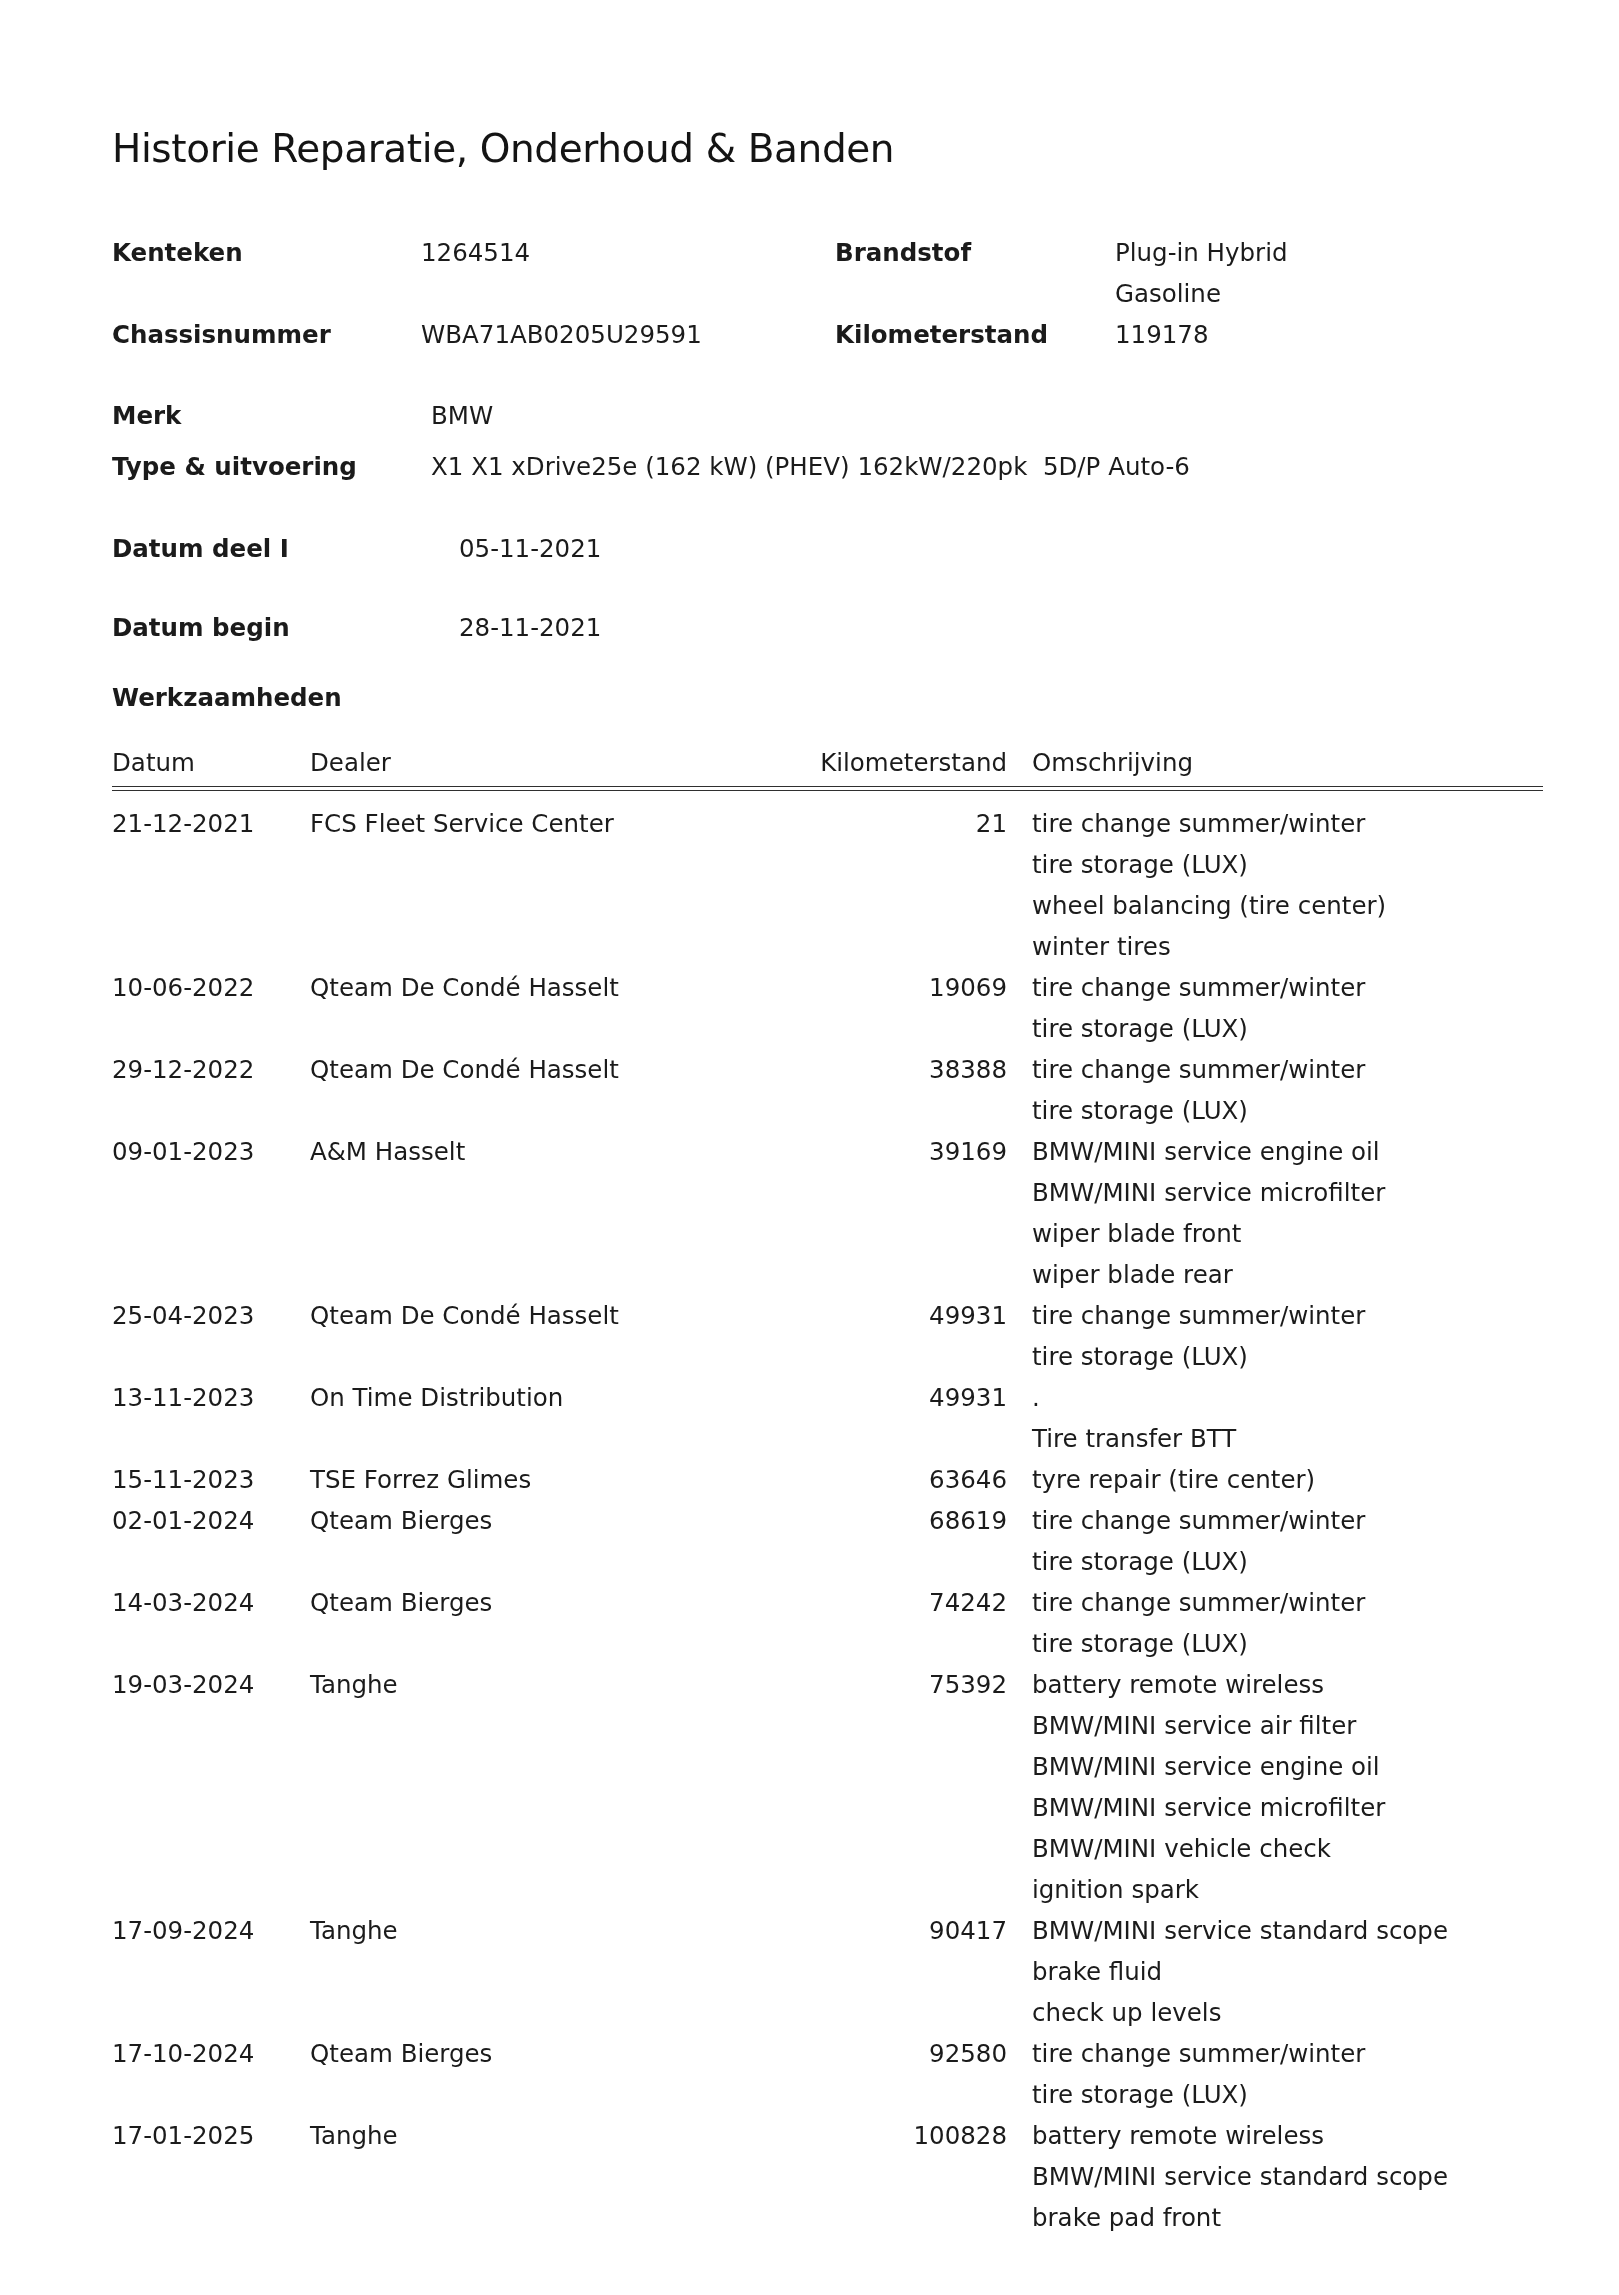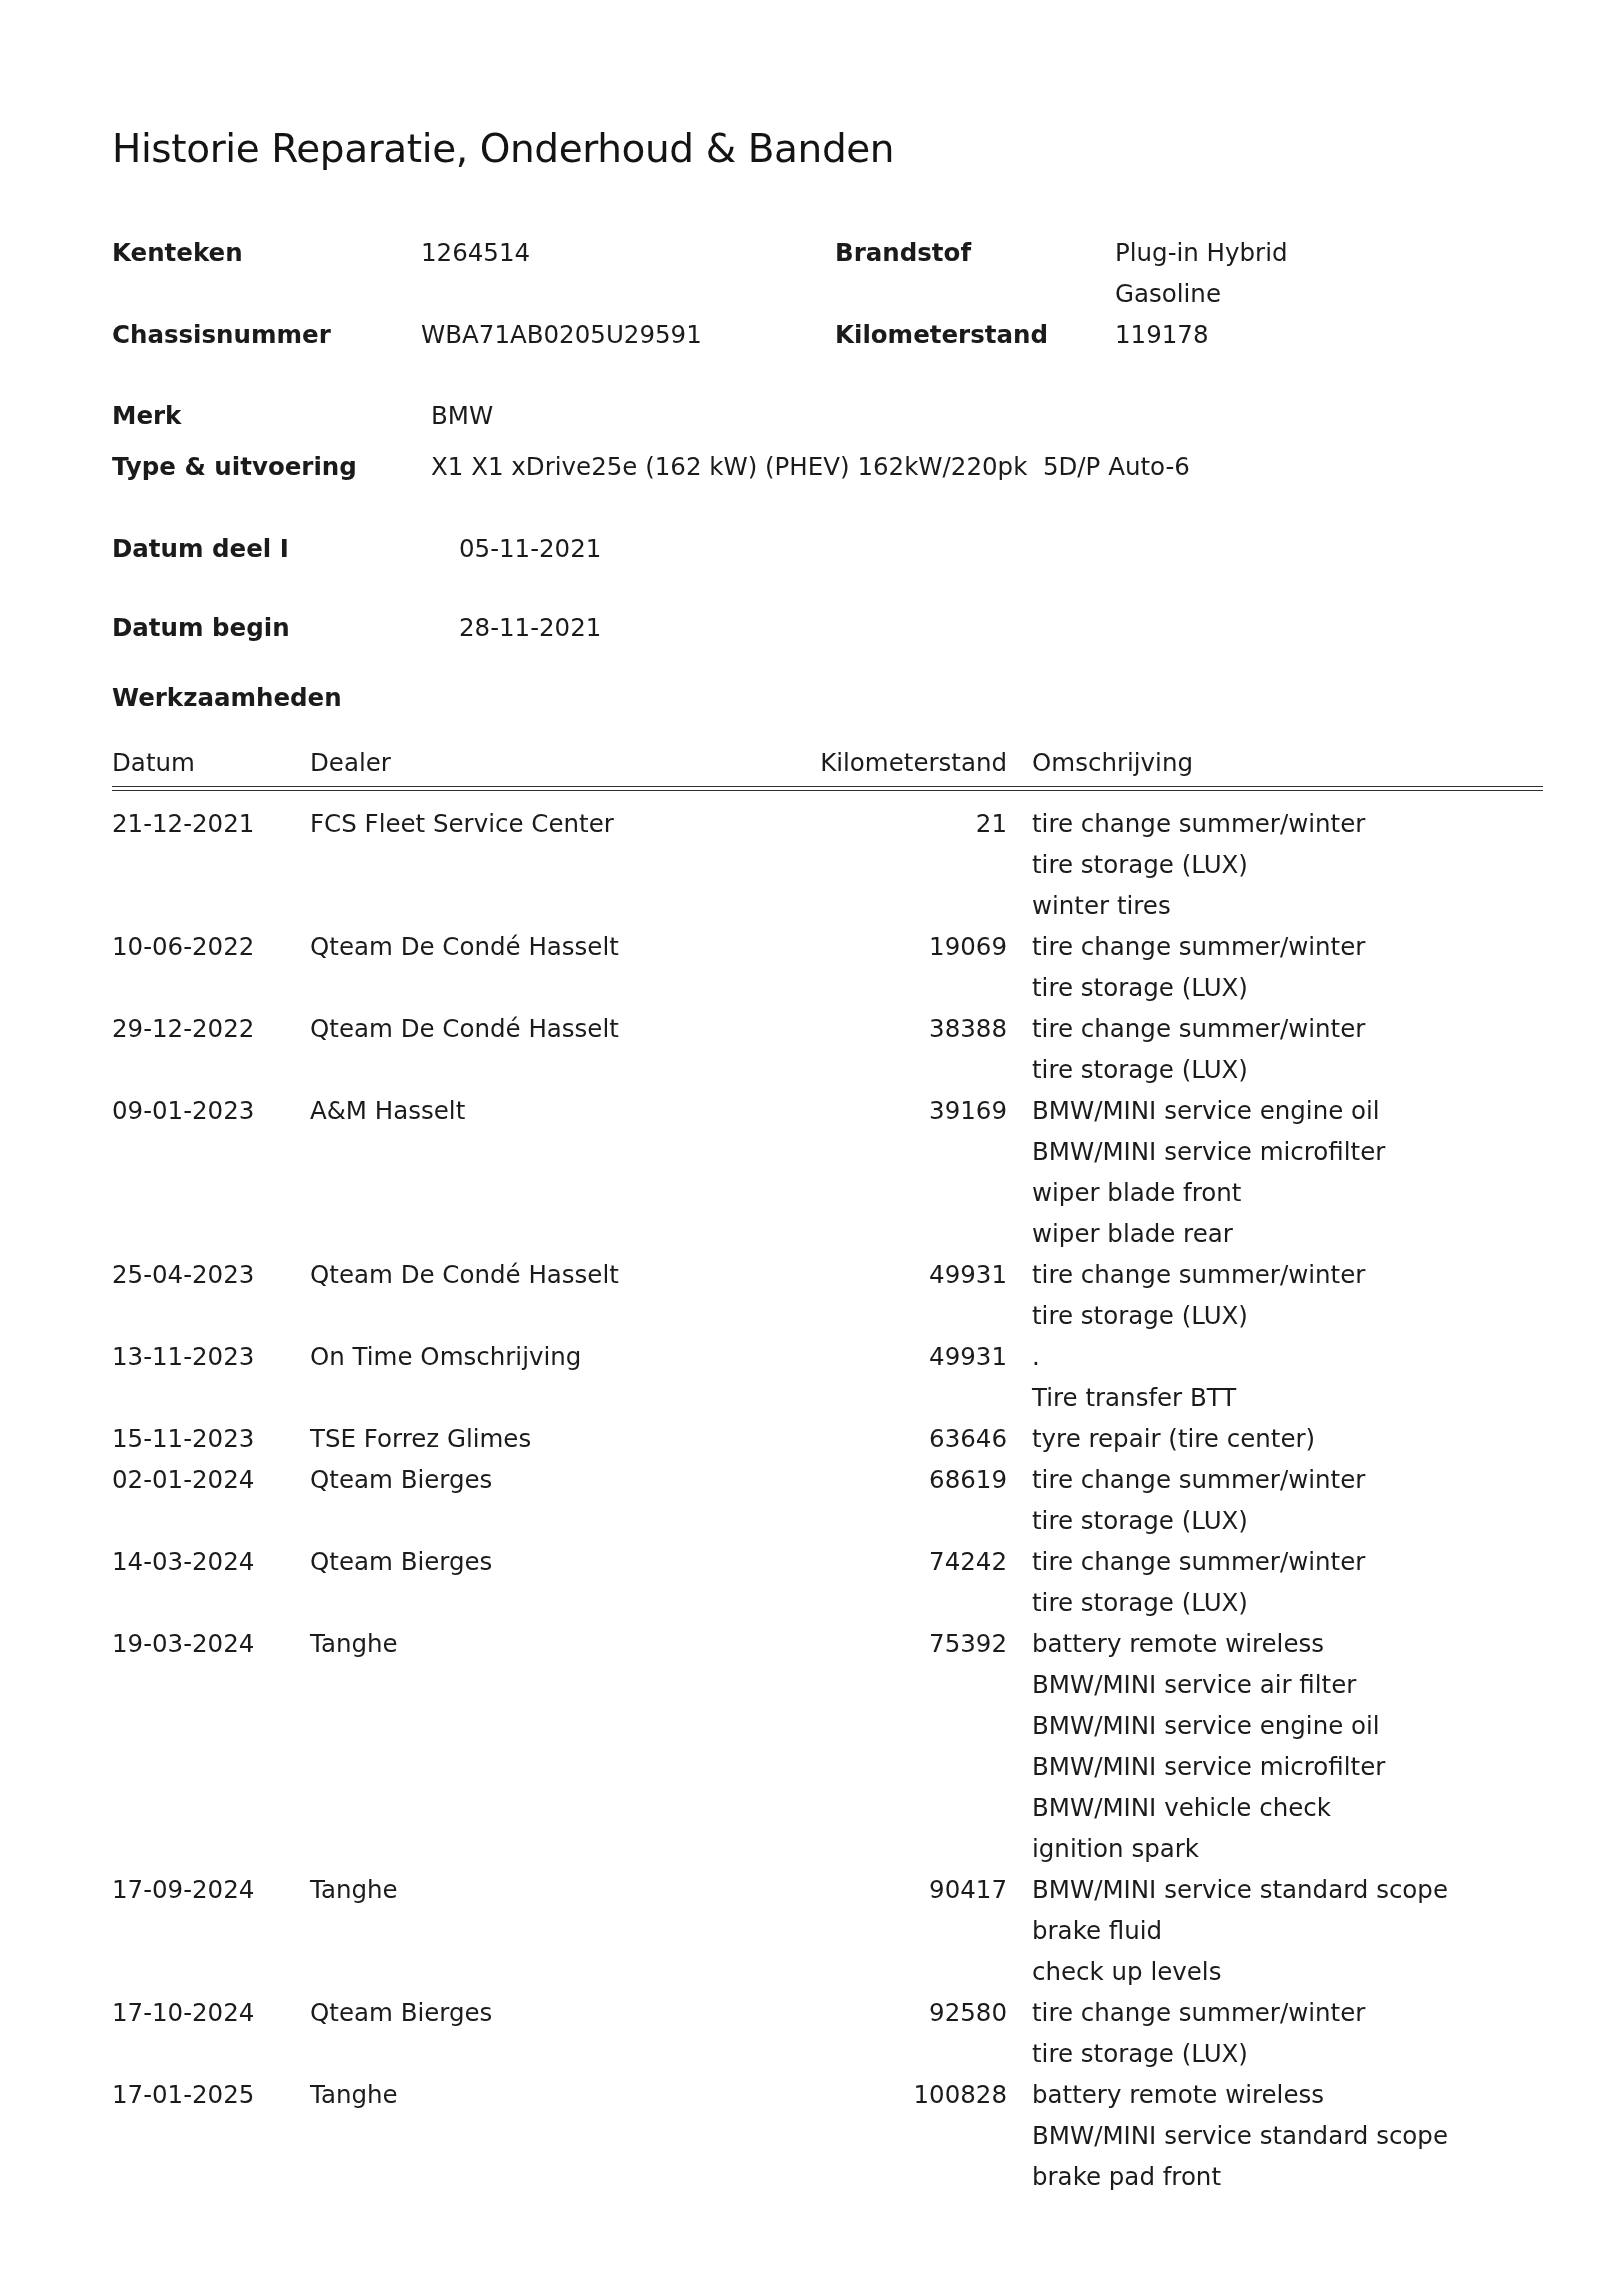--- a/index.html
+++ b/index.html
@@ -117,20 +117,21 @@
   <div class="header-rule"></div>
 
   <div class="entries">
     <div class="work-grid-cols entry">
       <div>21-12-2021</div>
       <div>FCS Fleet Service Center</div>
       <div class="col-km">21</div>
       <div class="col-desc">
           <div class="desc-line">tire change summer/winter</div>
           <div class="desc-line">tire storage (LUX)</div>
+          <div class="desc-line">wheel balancing (tire center)</div>
           <div class="desc-line">winter tires</div>
         </div>
     </div>
 
     <div class="work-grid-cols entry">
       <div>10-06-2022</div>
       <div>Qteam De Condé Hasselt</div>
       <div class="col-km">19069</div>
       <div class="col-desc">
           <div class="desc-line">tire change summer/winter</div>
@@ -165,21 +166,21 @@
       <div>Qteam De Condé Hasselt</div>
       <div class="col-km">49931</div>
       <div class="col-desc">
           <div class="desc-line">tire change summer/winter</div>
           <div class="desc-line">tire storage (LUX)</div>
         </div>
     </div>
 
     <div class="work-grid-cols entry">
       <div>13-11-2023</div>
-      <div>On Time Omschrijving</div>
+      <div>On Time Distribution</div>
       <div class="col-km">49931</div>
       <div class="col-desc">
           <div class="desc-line">.</div>
           <div class="desc-line">Tire transfer BTT</div>
         </div>
     </div>
 
     <div class="work-grid-cols entry">
       <div>15-11-2023</div>
       <div>TSE Forrez Glimes</div>

